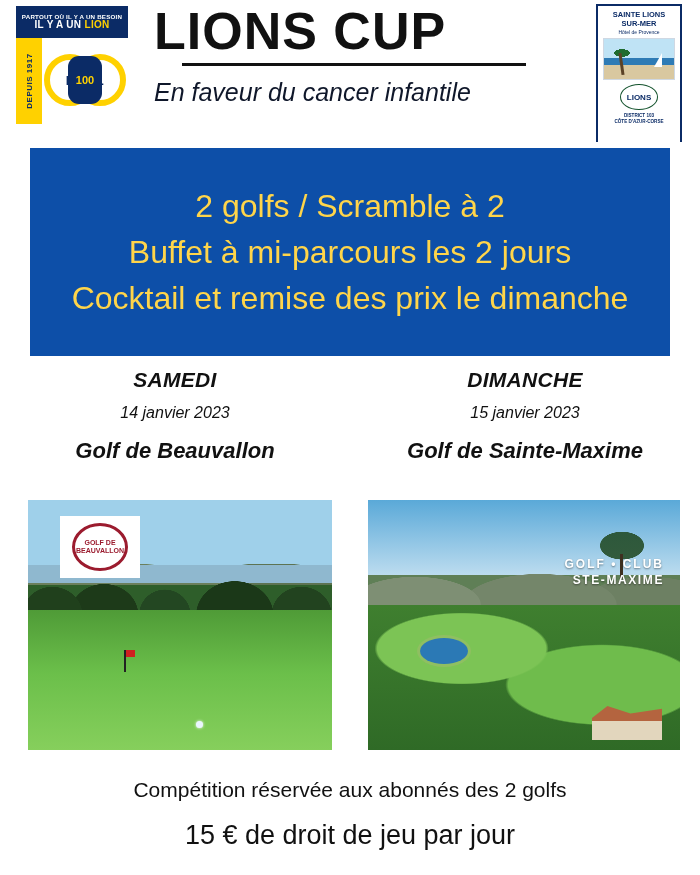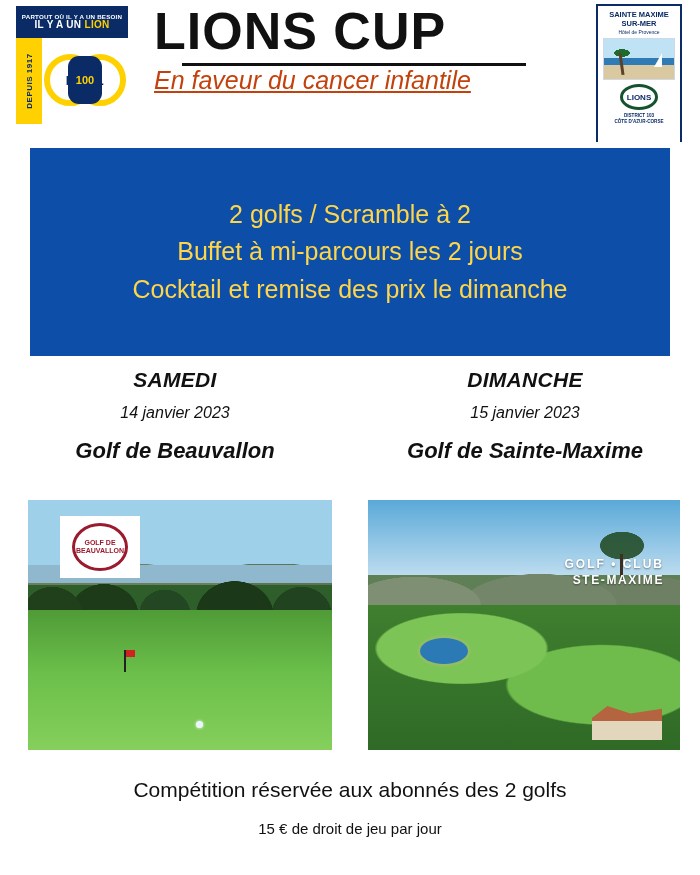--- a/index.html
+++ b/index.html
@@ -133,26 +133,25 @@
     font-family: "Liberation Sans", sans-serif;
     margin: 0;
   }
   .title-rule {
     width: 344px;
     height: 3px;
     background: #111111;
     margin: 4px auto 0 auto;
   }
   .subtitle {
-    margin-top: 0;
+    margin-top: 12px;
     font-size: 25px;
     font-style: italic;
-    color: #c2410c;
+    color: #0f172a;
     font-family: "Liberation Sans", sans-serif;
-    text-decoration: underline;
   }
 
   
   .pennant {
     position: absolute;
     right: 18px;
     top: 4px;
     width: 86px;
     height: 138px;
     background: #ffffff;
@@ -209,21 +208,21 @@
   .pennant .pn-photo .sail {
     position: absolute; right: 12px; bottom: 12px;
     width: 0; height: 0;
     border-left: 8px solid transparent;
     border-bottom: 14px solid #ffffff;
   }
   .pennant .pn-lion {
     margin-top: 4px;
     width: 38px;
     height: 26px;
-    border: 3px solid #14532d;
+    border: 1px solid #14532d;
     border-radius: 50%;
     background: #ffffff;
     color: #0b2b66;
     font-size: 8px;
     font-weight: bold;
     display: flex;
     align-items: center;
     justify-content: center;
   }
   .pennant .pn-bottom {
@@ -245,21 +244,21 @@
     background: #0d4fa8;
     color: #ffd54a;
     display: flex;
     flex-direction: column;
     align-items: center;
     justify-content: center;
     gap: 6px;
     padding: 8px 10px;
   }
   .banner-line {
-    font-size: 25px;
+    font-size: 32px;
     text-align: center;
     color: #ffd54a;
     line-height: 1.25;
     white-space: nowrap;
   }
 
   
   .days {
     position: absolute;
     left: 0;
@@ -400,21 +399,21 @@
     top: 778px;
     width: 700px;
     text-align: center;
   }
   .footer-line1 {
     font-size: 21px;
     color: #111111;
   }
   .footer-line2 {
     margin-top: 18px;
-    font-size: 15px;
+    font-size: 27px;
     color: #111111;
   }
 </style>
 </head>
 <body>
 
 <div class="header">
 
   <div class="lions-logo">
     <div class="lions-top-bar">
@@ -436,21 +435,21 @@
   </div>
 
   <div class="title-block">
     <div class="main-title">LIONS CUP</div>
     <div class="title-rule"></div>
     <div class="subtitle">En faveur du cancer infantile</div>
   </div>
 
   <div class="pennant">
     <div class="pn-top">
-      <div>SAINTE MAXIME</div>
+      <div>SAINTE LIONS</div>
       <div>SUR-MER</div>
     </div>
     <div class="pn-sub">Hôtel de Provence</div>
     <div class="pn-photo">
       <div class="palm-leaf"></div>
       <div class="palm-trunk"></div>
       <div class="sail"></div>
     </div>
     <div class="pn-lion">LIONS</div>
     <div class="pn-bottom">

